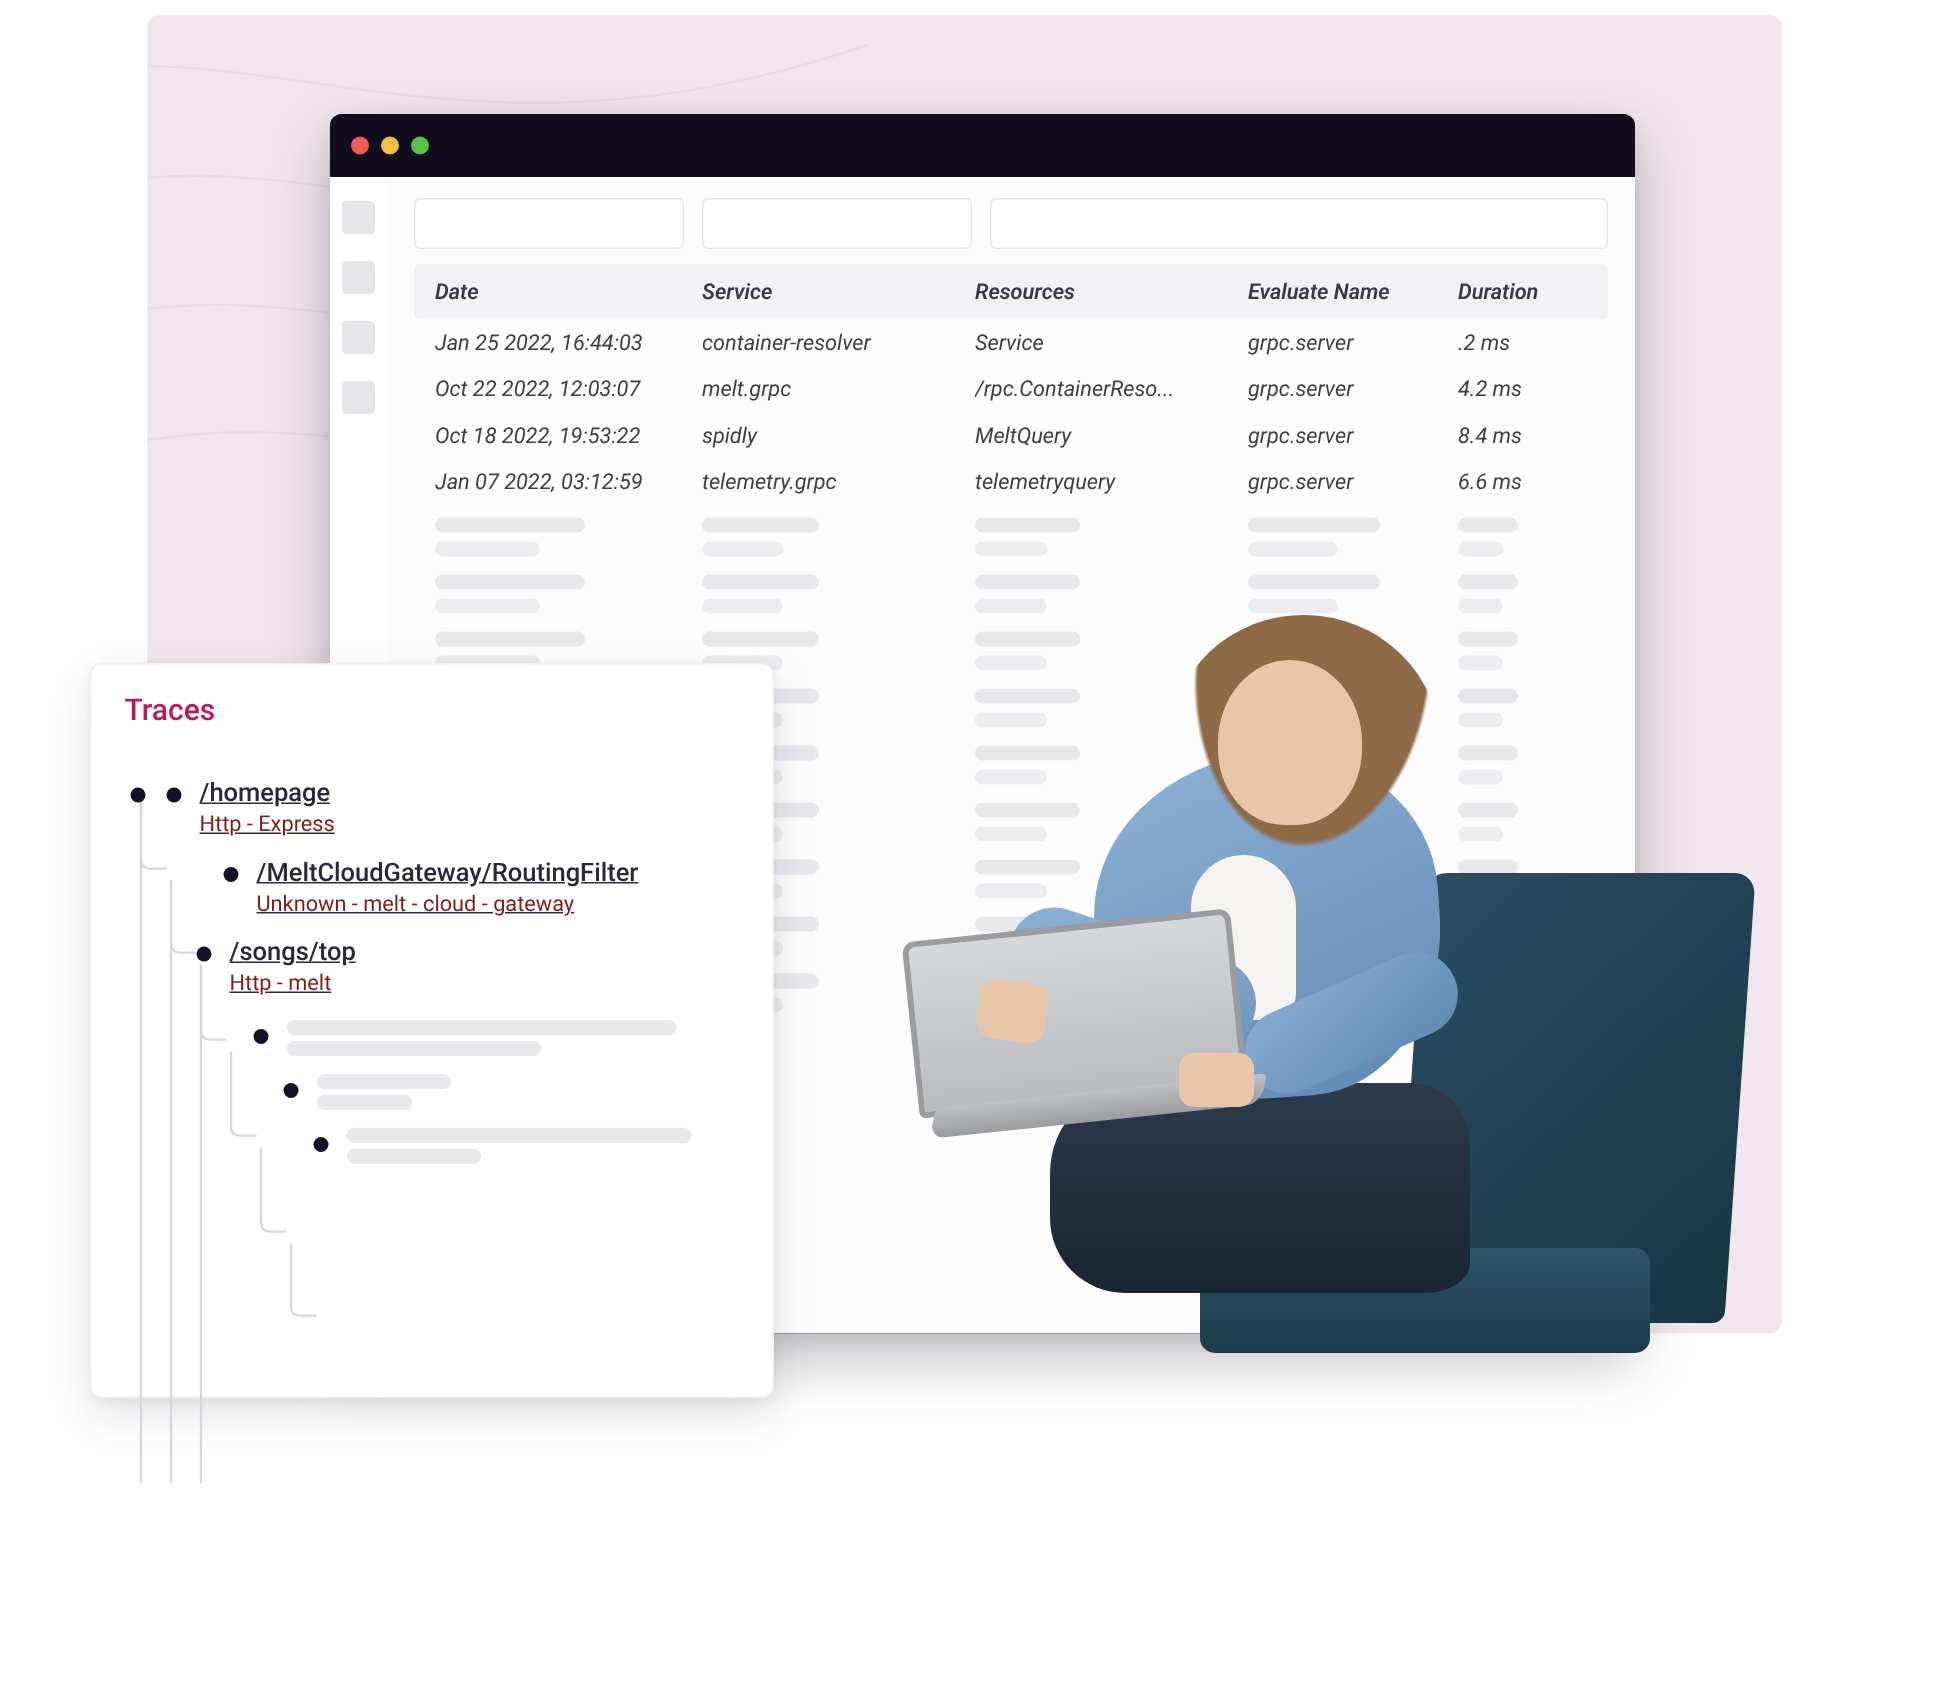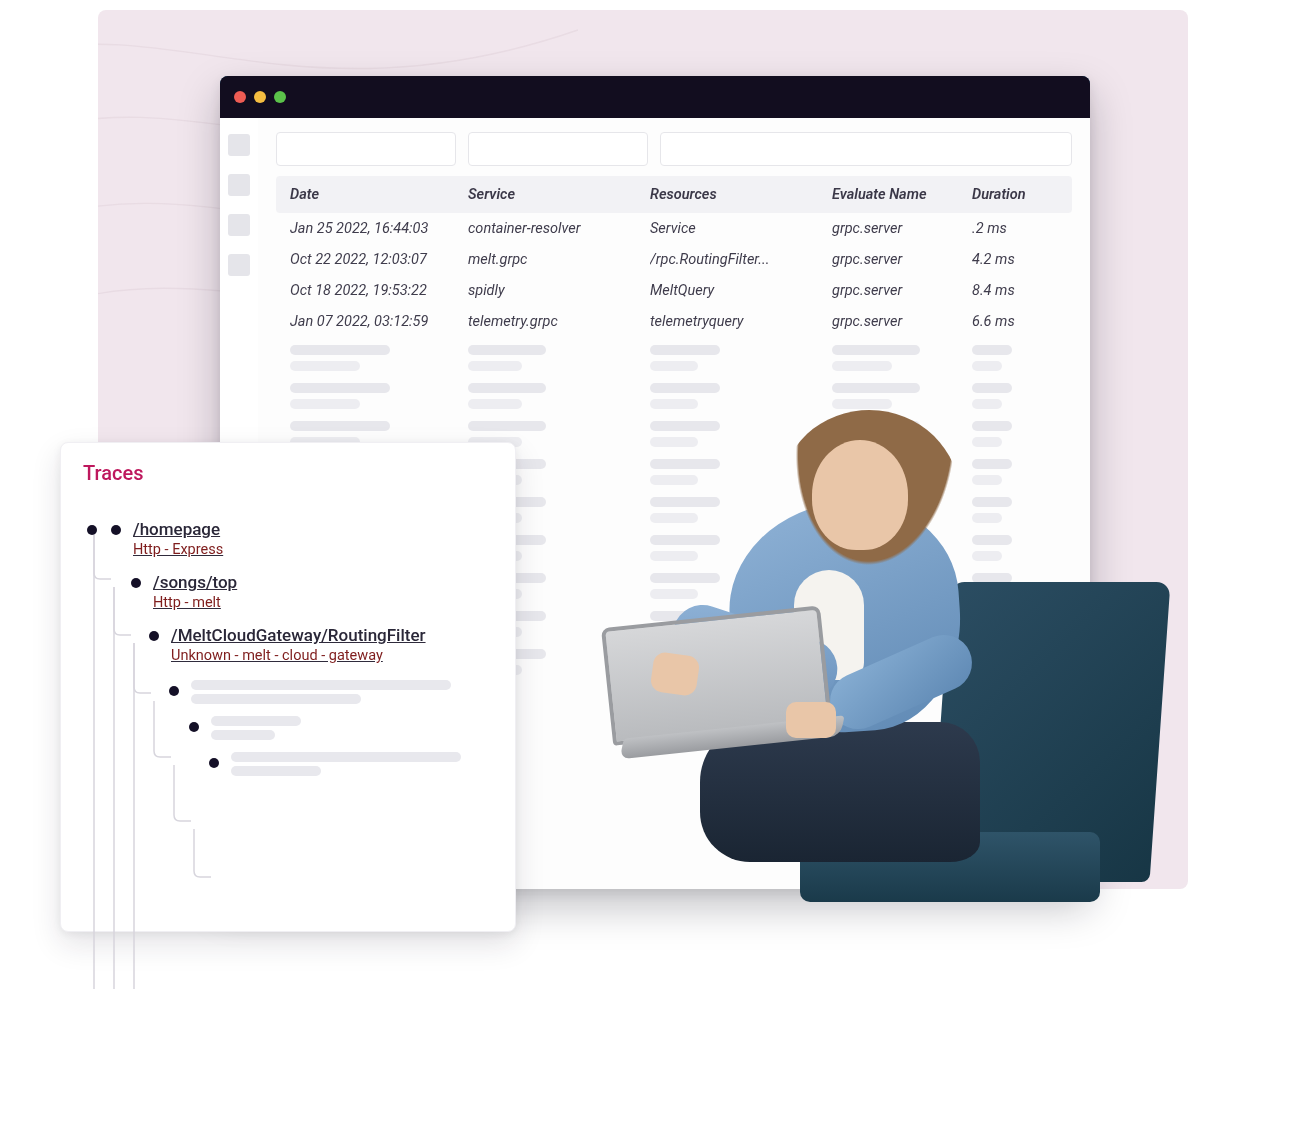--- a/index.html
+++ b/index.html
@@ -276,21 +276,21 @@
         <div class="trow">
           <div class="col-date">Jan 25 2022, 16:44:03</div>
           <div class="col-service">container-resolver</div>
           <div class="col-res">Service</div>
           <div class="col-op">grpc.server</div>
           <div class="col-dur">.2 ms</div>
         </div>
         <div class="trow">
           <div class="col-date">Oct 22 2022, 12:03:07</div>
           <div class="col-service">melt.grpc</div>
-          <div class="col-res">/rpc.RoutingFilter...</div>
+          <div class="col-res">/rpc.ContainerReso...</div>
           <div class="col-op">grpc.server</div>
           <div class="col-dur">4.2 ms</div>
         </div>
         <div class="trow">
           <div class="col-date">Oct 18 2022, 19:53:22</div>
           <div class="col-service">spidly</div>
           <div class="col-res">MeltQuery</div>
           <div class="col-op">grpc.server</div>
           <div class="col-dur">8.4 ms</div>
         </div>
@@ -531,33 +531,33 @@
     </div>
 
     <div class="tree-node lvl1">
       <span class="dot"></span>
       <div class="tree-content">
         <div class="node-label">/homepage</div>
         <div class="node-sub">Http - Express</div>
       </div>
     </div>
 
+    <div class="tree-node lvl3">
+      <span class="dot"></span>
+      <div class="tree-content">
+        <div class="node-label">/MeltCloudGateway/RoutingFilter</div>
+        <div class="node-sub">Unknown - melt - cloud - gateway</div>
+      </div>
+    </div>
+
     <div class="tree-node lvl2">
       <span class="dot"></span>
       <div class="tree-content">
         <div class="node-label">/songs/top</div>
         <div class="node-sub">Http - melt</div>
-      </div>
-    </div>
-
-    <div class="tree-node lvl3">
-      <span class="dot"></span>
-      <div class="tree-content">
-        <div class="node-label">/MeltCloudGateway/RoutingFilter</div>
-        <div class="node-sub">Unknown - melt - cloud - gateway</div>
       </div>
     </div>
 
     <div class="tree-node lvl4">
       <span class="dot"></span>
       <div class="tree-content">
         <div class="sk-line wlong"></div>
         <div class="sk-line wmed"></div>
       </div>
     </div>

